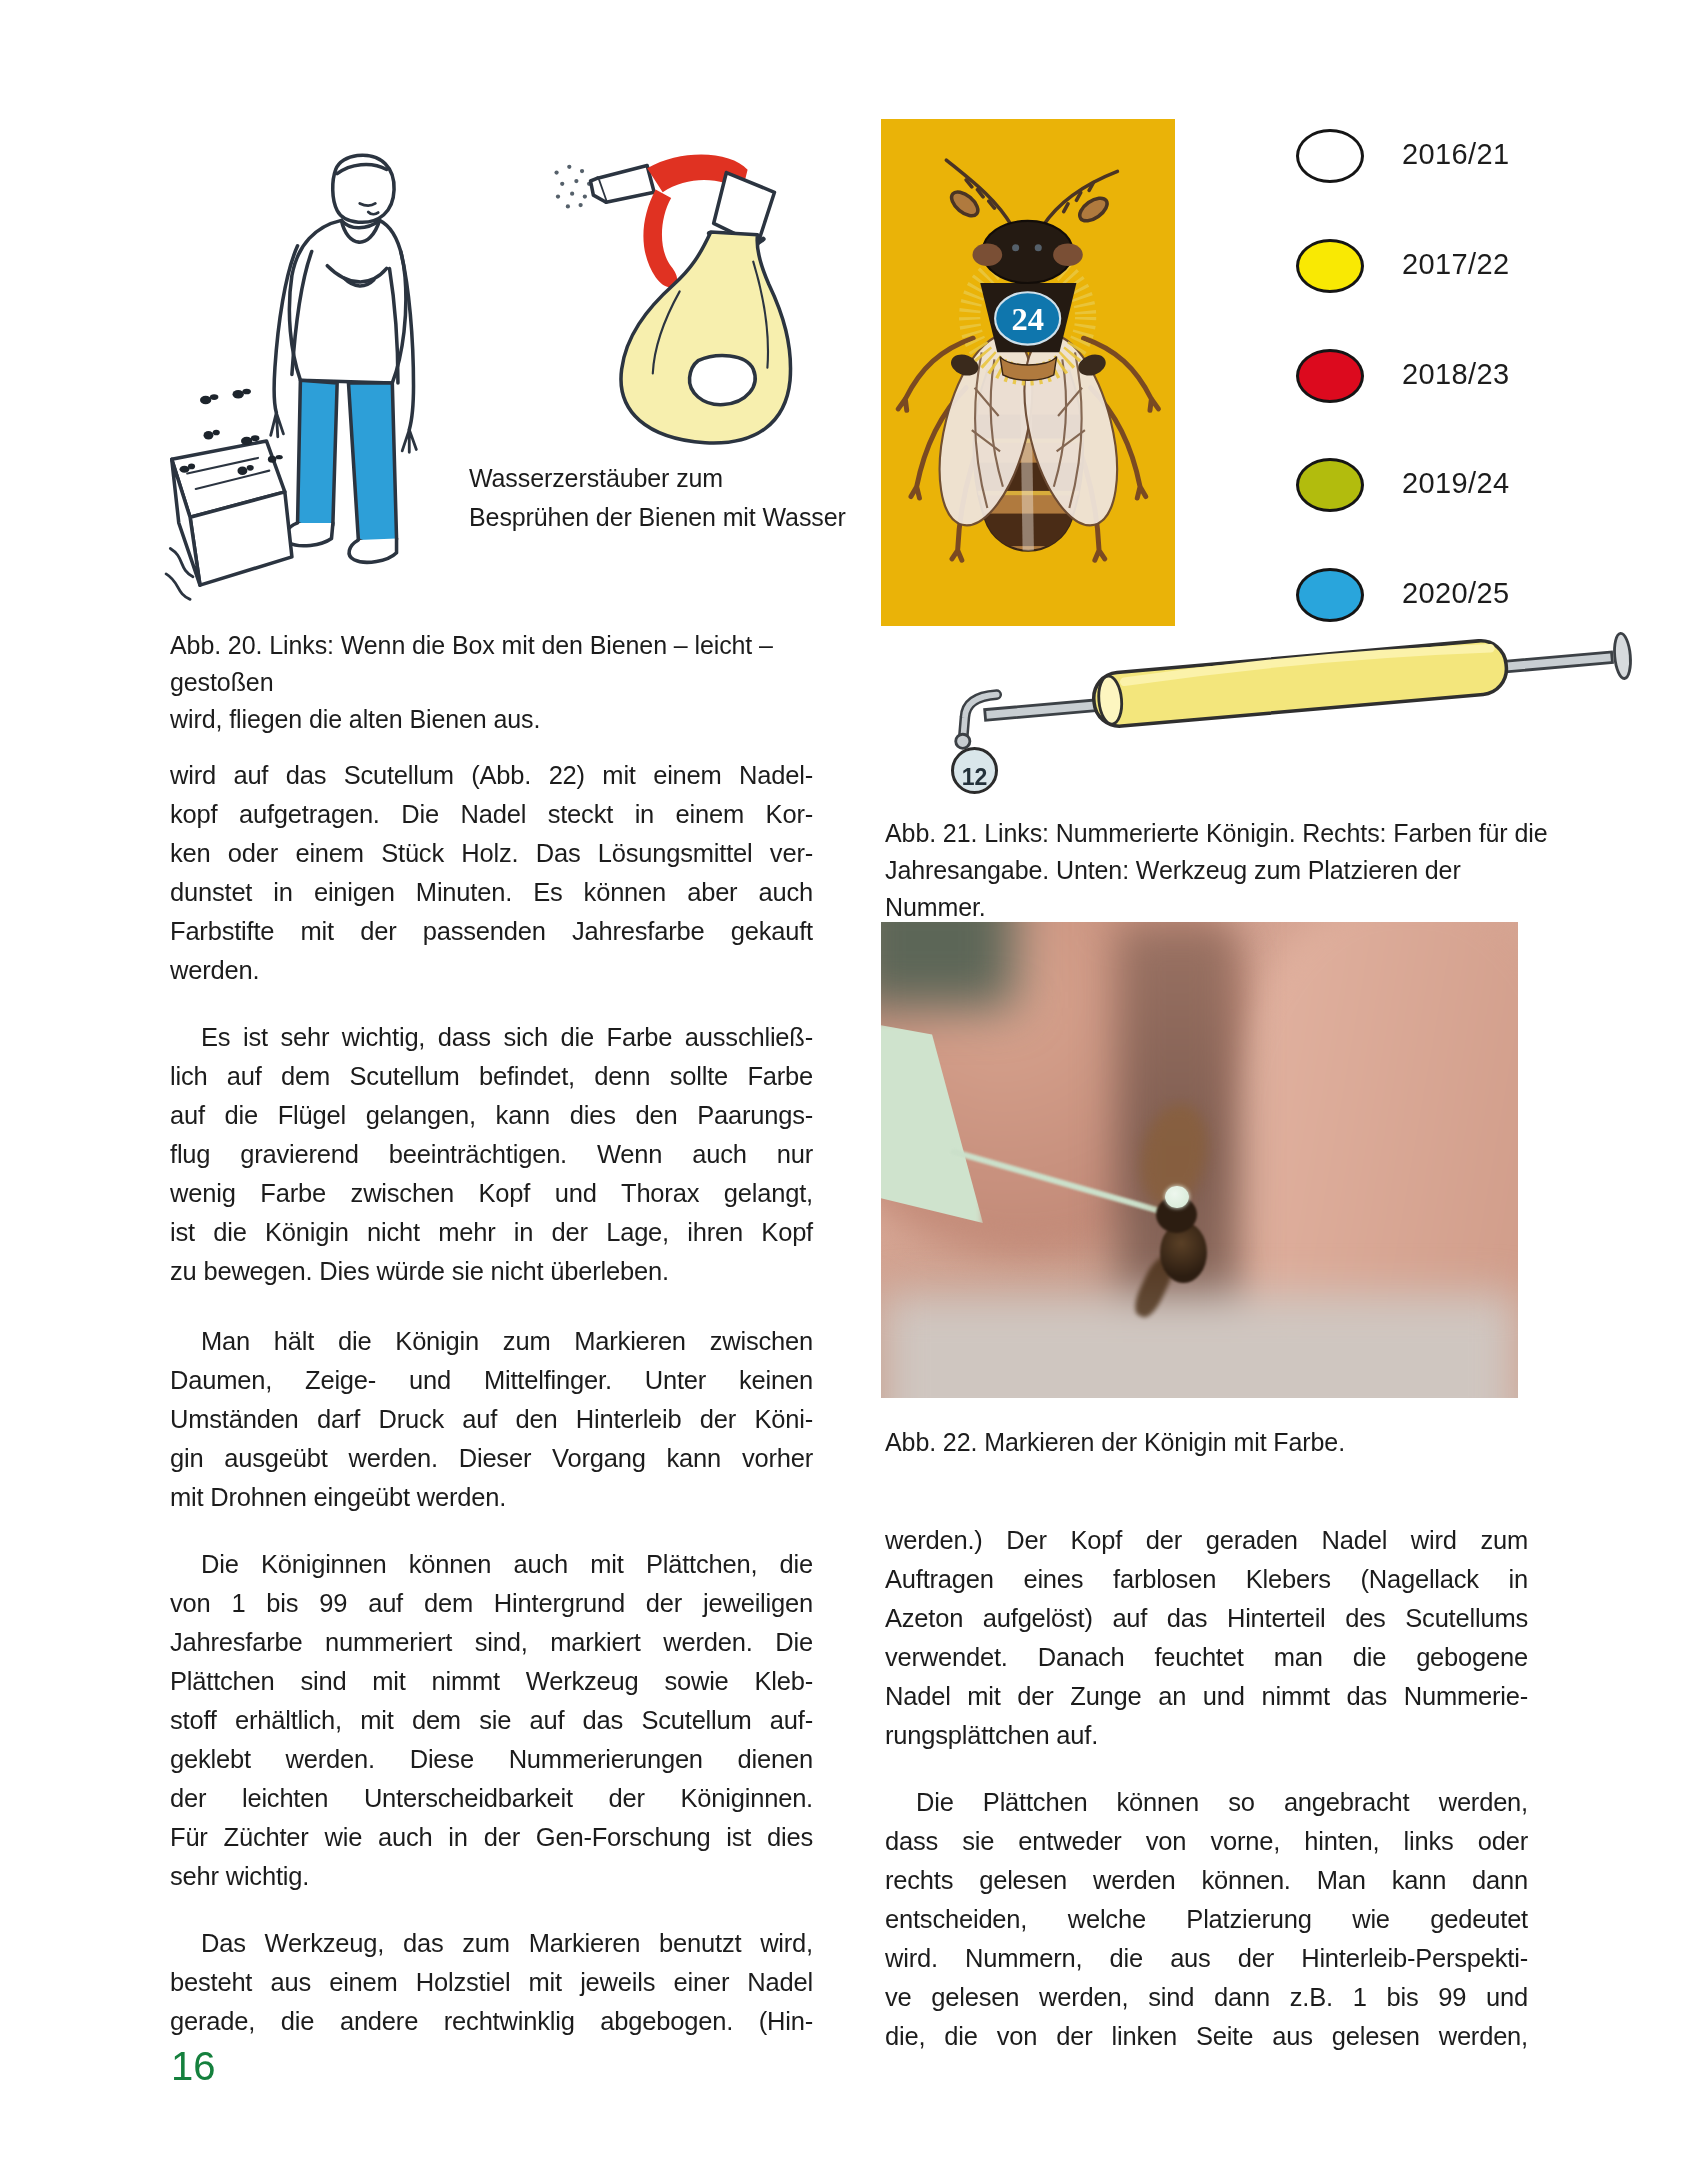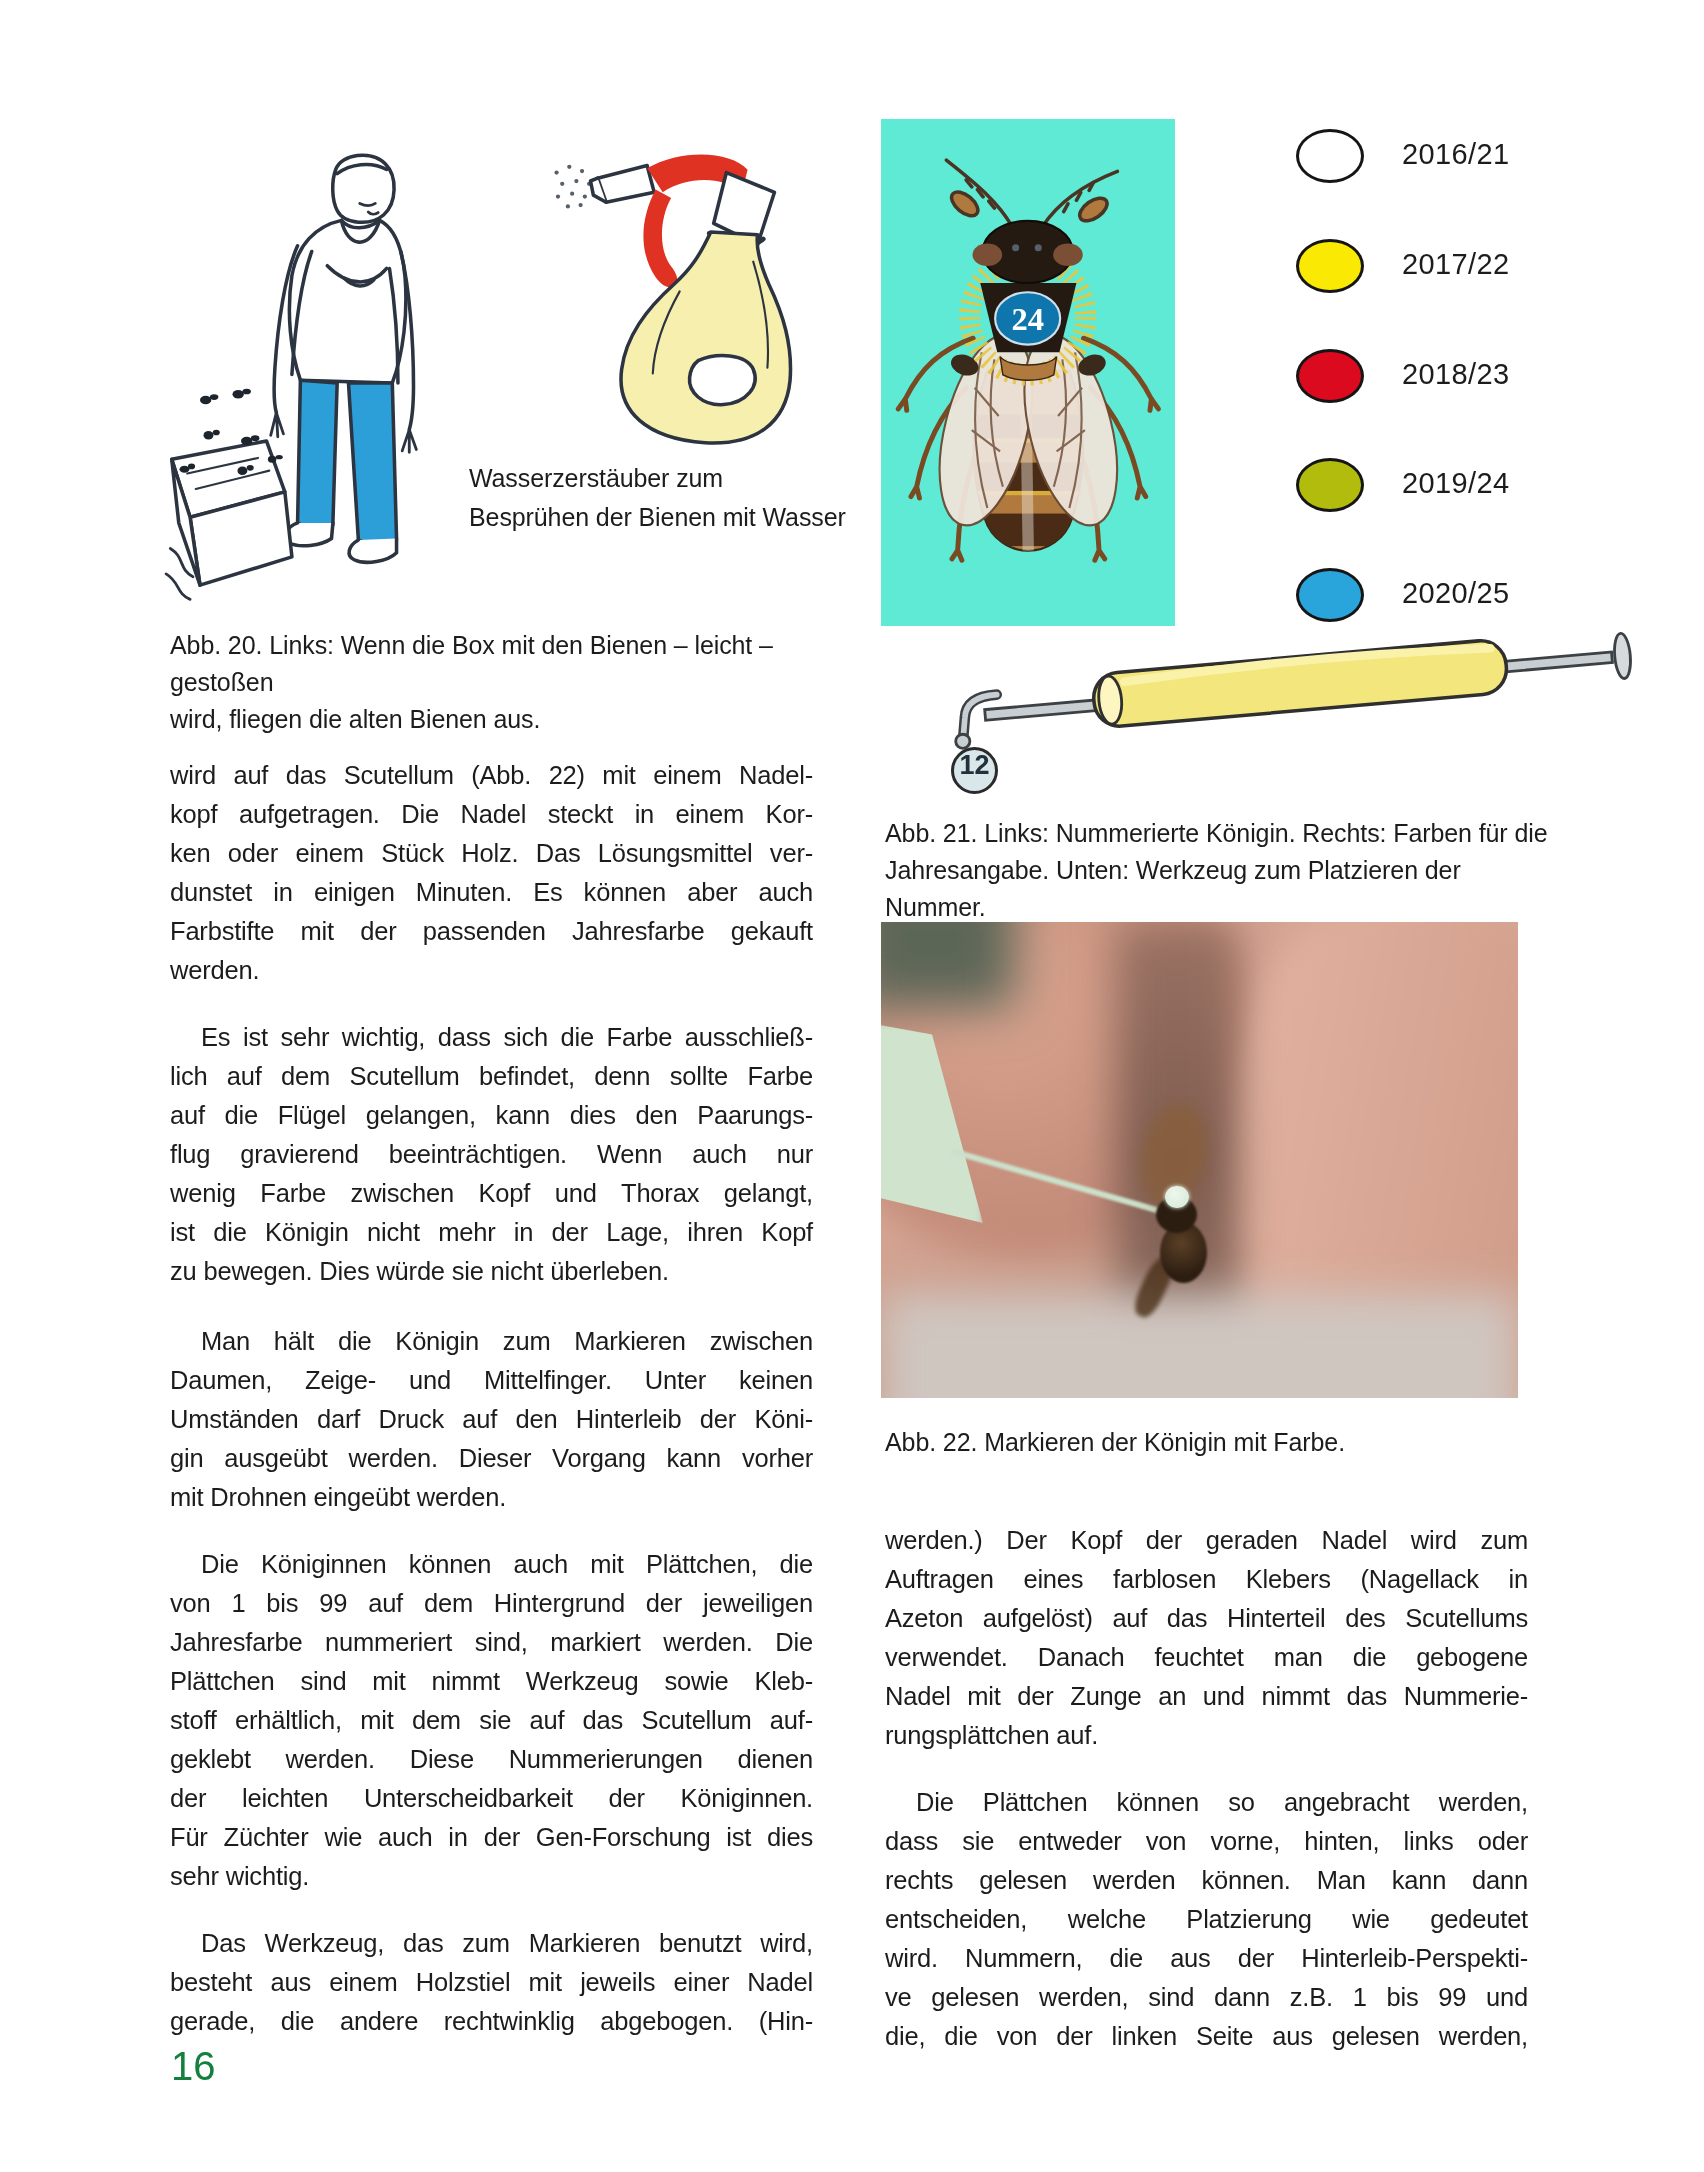--- a/index.html
+++ b/index.html
@@ -20,31 +20,31 @@
   
   .cap{font-size:25px;line-height:37px;letter-spacing:-0.1px;}
   #cap20{left:170px;top:627px;width:651px;}
   #spray-cap{left:469px;top:459px;width:410px;font-size:25px;line-height:39px;}
   #cap21{left:885px;top:815px;width:665px;}
   #cap22{left:885px;top:1424px;width:665px;}
 
   #page-num{left:171px;top:2044px;font-size:40px;color:#15803d;}
 
   
-  #bee-fig{left:881px;top:119px;width:294px;height:507px;background:#5eead4;}
+  #bee-fig{left:881px;top:119px;width:294px;height:507px;background:#eab308;}
 
   
   #year-legend{left:1296px;top:106px;width:403px;height:527px;text-align:center;}
   .legend-row{position:absolute;left:0;height:57px;width:403px;}
   .legend-dot{position:absolute;left:0;top:0;width:62px;height:48px;border:3.5px solid #151515;
               border-radius:50%;}
   .legend-label{position:absolute;left:106px;top:8.5px;font-size:29px;letter-spacing:0.4px;}
   #tool-disc{left:951px;top:747px;width:41px;height:41px;border:3.5px solid #2b2b2b;border-radius:50%;
-             background:#d9e6ea;display:flex;align-items:flex-start;justify-content:center;
-             font-size:27px;font-weight:bold;color:#23313a;}
+             background:#d9e6ea;display:flex;align-items:flex-end;justify-content:center;
+             font-size:23px;font-weight:bold;color:#23313a;}
 
   
   #photo{left:881px;top:922px;width:637px;height:476px;overflow:hidden;
          background:linear-gradient(155deg,#cf9c8c,#d8a795 35%,#c99b89 60%,#bdb3ad 100%);}
   #photo .blob{position:absolute;}
   .f1{left:-14%;top:-22%;width:72%;height:92%;border-radius:50%;
       background:radial-gradient(ellipse at 42% 42%,#d8a48f,#b97f6e);filter:blur(17px);transform:rotate(20deg);}
   .f5{left:-5%;top:-10%;width:26%;height:28%;background:#5c6657;filter:blur(24px);}
   .f2{right:-12%;top:-6%;width:58%;height:118%;border-radius:45%;
       background:linear-gradient(100deg,#e3b4a2,#cc9784);filter:blur(15.6px);}

